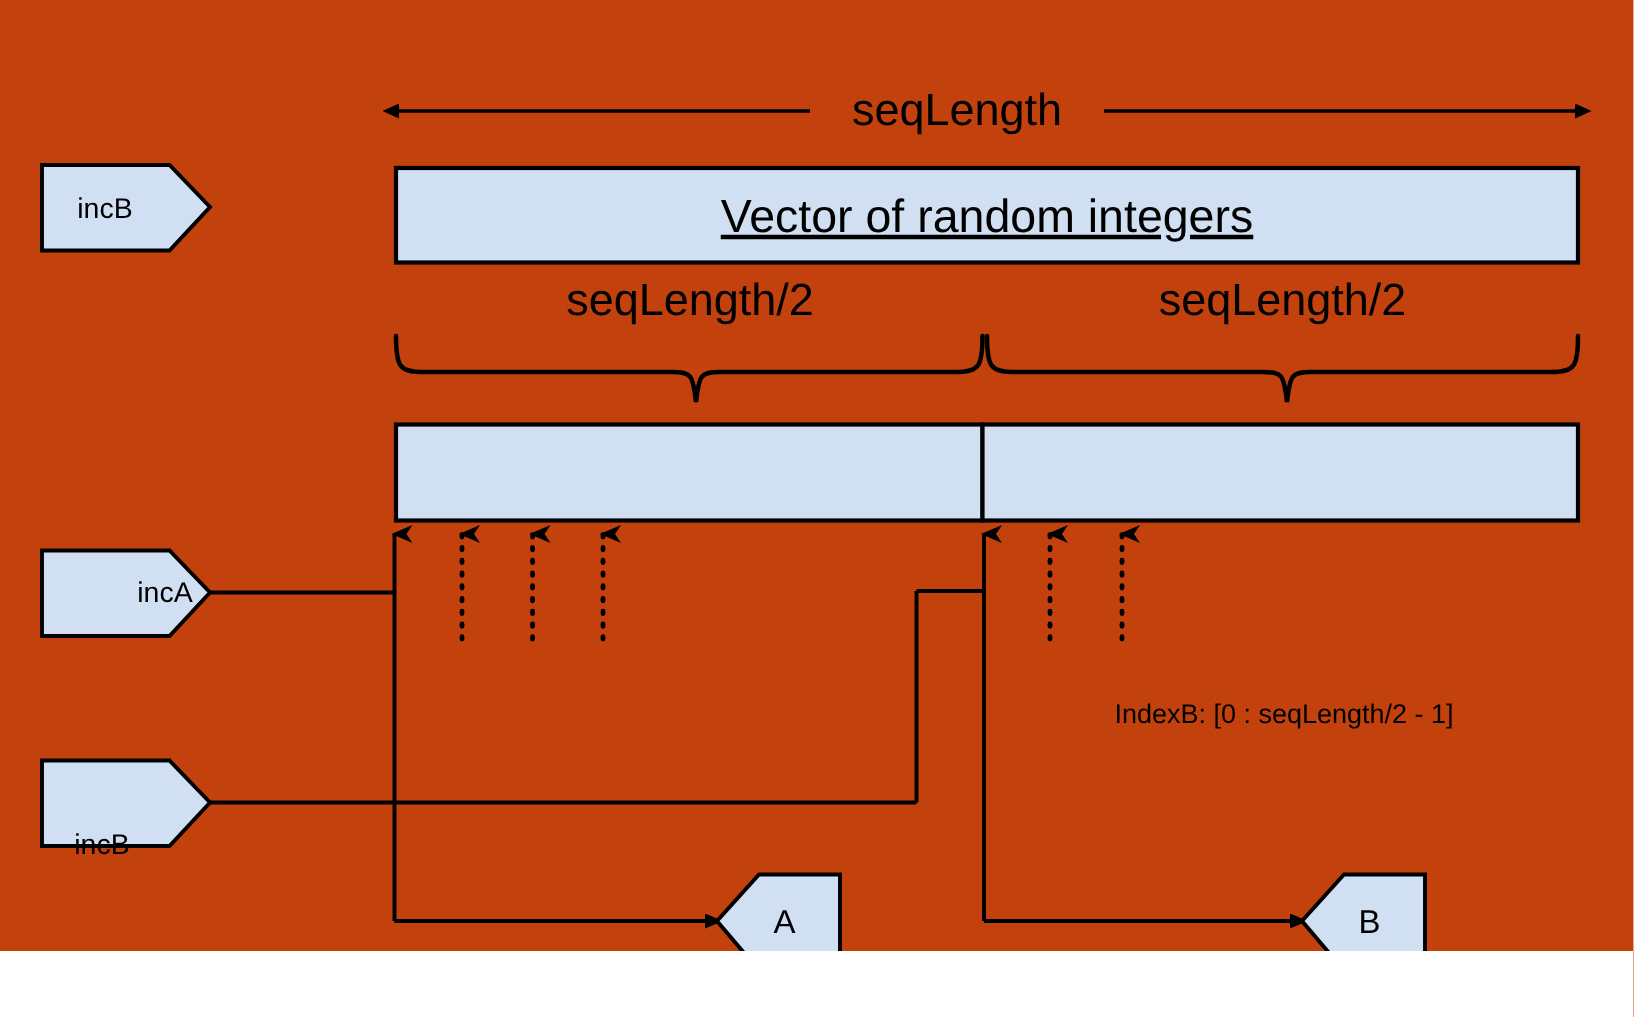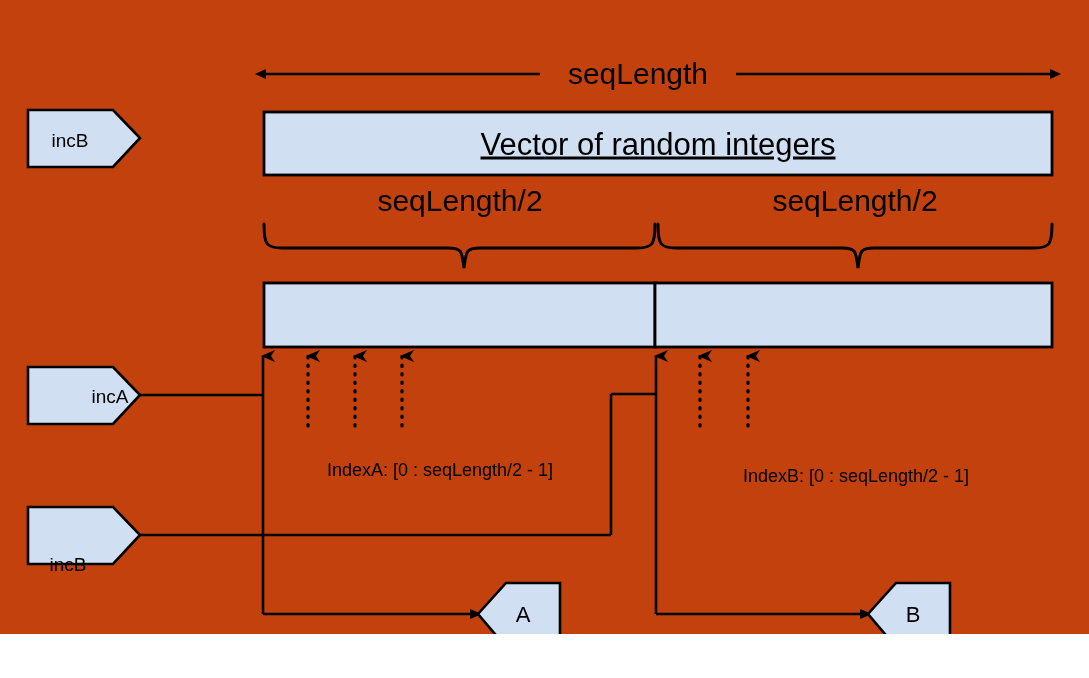--- a/index.html
+++ b/index.html
@@ -116,21 +116,20 @@
   <div class="lbl lbl-mid" style="left:638px; top:74px;">seqLength</div>
 
   <div class="lbl lbl-big" style="left:658px; top:144px;text-decoration:underline;">Vector of random integers</div>
 
   <div class="lbl lbl-mid" style="left:460px; top:201px;">seqLength/2</div>
 
   <div class="lbl lbl-mid" style="left:855px; top:201px;">seqLength/2</div>
 
 
 
-  <div class="lbl lbl-small" style="left:440px; top:470px;">IndexA: [0 : seqLength/2 - 1]</div>
 
   <div class="lbl lbl-small" style="left:856px; top:476px;">IndexB: [0 : seqLength/2 - 1]</div>
 
   <div class="lbl lbl-port" style="left:70px; top:140px;">incB</div>
 
   <div class="lbl lbl-port" style="left:68px; top:396px;margin-left:42px;">incA</div>
 
   <div class="lbl lbl-port" style="left:68px; top:564px;">incB</div>
 
   <div class="lbl lbl-io" style="left:523px; top:615px;">A</div>

